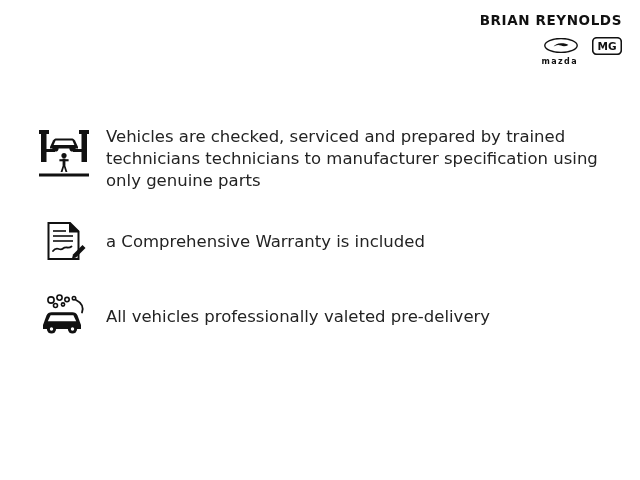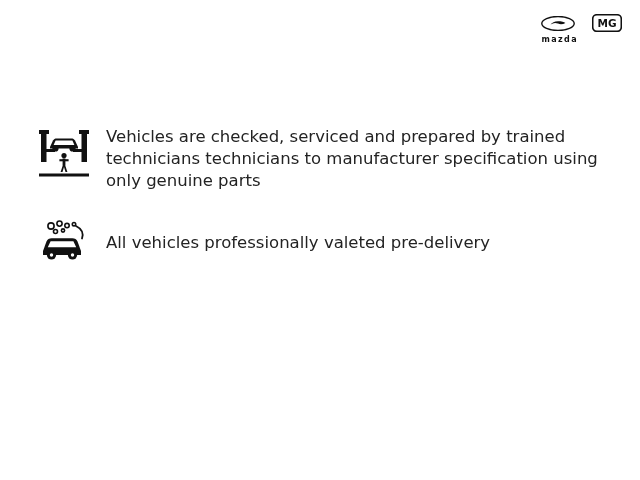--- a/index.html
+++ b/index.html
@@ -34,21 +34,21 @@
   }
   .marque-row {
     display: flex;
     align-items: center;
     justify-content: flex-end;
     gap: 14px;
   }
   .marque {
     display: flex;
     flex-direction: column;
-    align-items: flex-start;
+    align-items: flex-end;
     line-height: 1;
   }
   .marque-word {
     font-size: 8px;
     letter-spacing: 1.4px;
     color: #111;
     margin-top: 2px;
     font-weight: bold;
   }
 
@@ -83,20 +83,21 @@
   .point-2 { margin-top: 6px; }
   .point-2 .point-icon { padding-top: 0px; }
   .point-2 .point-text { padding-top: 13px; }
   .point-3 { margin-top: 8px; }
   .point-3 .point-text { padding-top: 14px; text-align: center; }
 </style>
 </head>
 <body>
 
 <div class="brand-block">
+  <div class="dealer-name">BRIAN REYNOLDS</div>
   <div class="marque-row">
 
     <div class="marque">
       <span>
         <svg width="34" height="15" viewBox="0 0 34 15">
           <ellipse cx="17" cy="7.5" rx="16.2" ry="7" fill="none" stroke="#111" stroke-width="1.4"></ellipse>
           <path d="M17 5.2 C13.4 5.2 11 6.6 9.6 8.4 C12 6.9 14.4 6.4 17 7.6 C19.6 8.8 22 8.3 24.4 6.9 C23 5.9 20.6 5.2 17 5.2 Z" fill="#111"></path>
         </svg>
       </span>
       <span class="marque-word">mazda</span>
@@ -140,20 +141,40 @@
         <rect x="24.6" y="30.4" width="2.8" height="7" fill="#111"></rect>
         <rect x="21.4" y="31.2" width="9.2" height="2.1" fill="#111"></rect>
         <path d="M24.9 37 L22.6 44 L24.5 44 L26 38.9 L27.5 44 L29.4 44 L27.1 37 Z" fill="#111"></path>
 
         <rect x="1" y="45.5" width="50" height="3" fill="#111"></rect>
       </svg>
     </div>
     <div class="point-text">Vehicles are checked, serviced and prepared by trained technicians technicians to manufacturer specification using only genuine parts</div>
   </div>
 
+  <div class="point point-2">
+    <div class="point-icon">
+      <svg width="48" height="48" viewBox="0 0 48 48">
+
+        <path d="M8.5 5 L30 5 L38.5 13.5 L38.5 41 L8.5 41 Z" fill="#fff" stroke="#111" stroke-width="2"></path>
+        <path d="M30 5 L30 13.5 L38.5 13.5" fill="none" stroke="#111" stroke-width="2"></path>
+
+        <path d="M30 5 L38.5 13.5 L30 13.5 Z" fill="#111"></path>
+
+        <line x1="13" y1="13" x2="26" y2="13" stroke="#111" stroke-width="1.6"></line>
+        <line x1="13" y1="18" x2="33" y2="18" stroke="#111" stroke-width="1.6"></line>
+        <line x1="13" y1="23" x2="33" y2="23" stroke="#111" stroke-width="1.6"></line>
+
+        <path d="M13 33 C17 27.5 19.5 33.5 23 30.5 C26 28 28 31 31.5 28.5" fill="none" stroke="#111" stroke-width="1.8" stroke-linecap="round"></path>
+
+        <path d="M33 36.5 L42.5 27 L45.5 30 L36 39.5 L32 40.5 Z" fill="#111"></path>
+      </svg>
+    </div>
+    <div class="point-text">a Comprehensive Warranty is included</div>
+  </div>
 
   <div class="point point-3">
     <div class="point-icon">
       <svg width="52" height="44" viewBox="0 0 52 44">
 
         <circle cx="13" cy="6" r="3.1" fill="none" stroke="#111" stroke-width="1.6"></circle>
         <circle cx="21.5" cy="3.6" r="2.6" fill="none" stroke="#111" stroke-width="1.6"></circle>
         <circle cx="29" cy="5.6" r="2.2" fill="none" stroke="#111" stroke-width="1.6"></circle>
         <circle cx="36" cy="4.2" r="1.7" fill="none" stroke="#111" stroke-width="1.6"></circle>
         <circle cx="17.5" cy="11.5" r="2" fill="none" stroke="#111" stroke-width="1.6"></circle>

